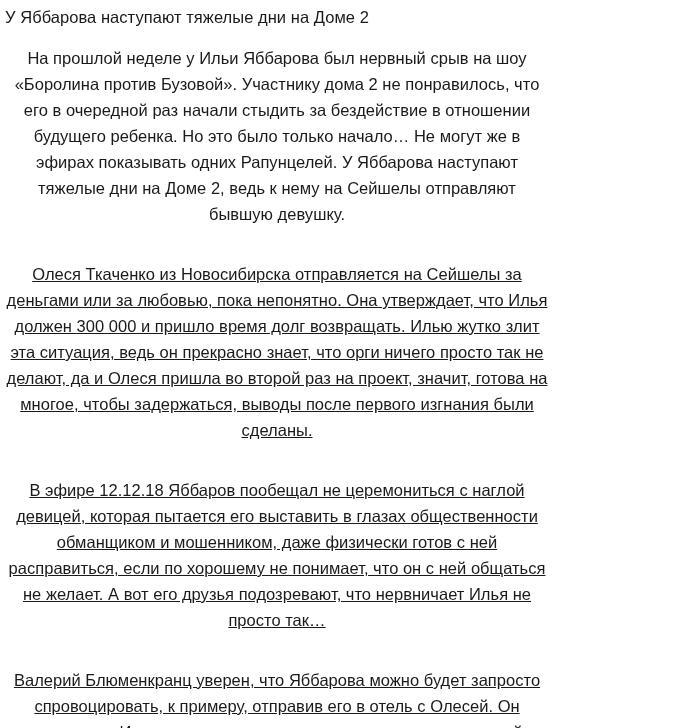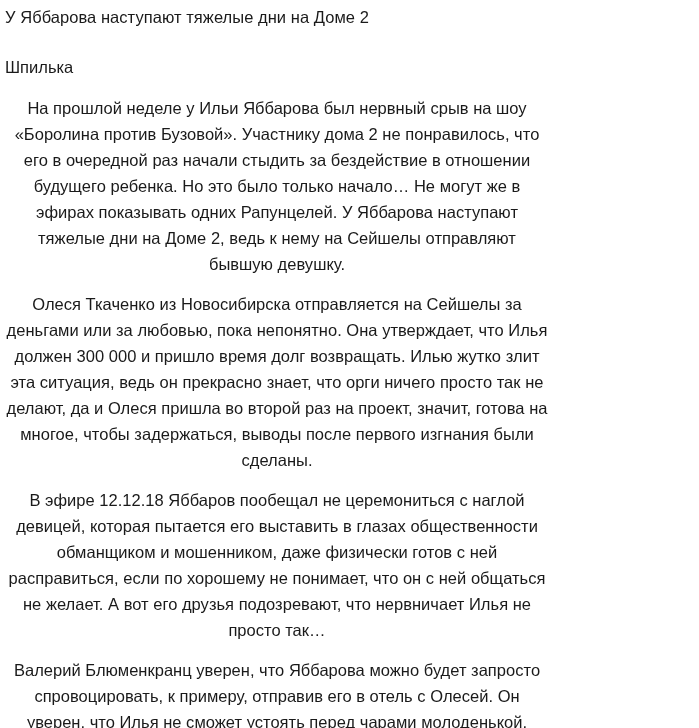--- a/index.html
+++ b/index.html
@@ -42,34 +42,34 @@
     font-size: 16.5px;
     line-height: 26px;
     color: #1a1a1a;
     font-weight: 400;
     margin: 0;
     padding: 0;
     text-align: center;
     letter-spacing: 0.02px;
   }
   .para + .para {
-    margin-top: 14px;
+    margin-top: 34px;
+    text-decoration: underline;
   }
   #body-copy {
     margin-top: 15px;
   }
 </style>
 </head>
 <body>
 
 <div id="article">
 
   <h1 class="headline">У Яббарова наступают тяжелые дни на Доме 2</h1>
 
-  <div class="byline">Шпилька</div>
 
   <div id="body-copy">
     <p class="para">На прошлой неделе у Ильи Яббарова был нервный срыв на шоу «Боролина против Бузовой». Участнику дома 2 не понравилось, что его в очередной раз начали стыдить за бездействие в отношении будущего ребенка. Но это было только начало… Не могут же в эфирах показывать одних Рапунцелей. У Яббарова наступают тяжелые дни на Доме 2, ведь к нему на Сейшелы отправляют бывшую девушку.</p>
     <p class="para">Олеся Ткаченко из Новосибирска отправляется на Сейшелы за деньгами или за любовью, пока непонятно. Она утверждает, что Илья должен 300 000 и пришло время долг возвращать. Илью жутко злит эта ситуация, ведь он прекрасно знает, что орги ничего просто так не делают, да и Олеся пришла во второй раз на проект, значит, готова на многое, чтобы задержаться, выводы после первого изгнания были сделаны.</p>
     <p class="para">В эфире 12.12.18 Яббаров пообещал не церемониться с наглой девицей, которая пытается его выставить в глазах общественности обманщиком и мошенником, даже физически готов с ней расправиться, если по хорошему не понимает, что он с ней общаться не желает. А вот его друзья подозревают, что нервничает Илья не просто так…</p>
     <p class="para">Валерий Блюменкранц уверен, что Яббарова можно будет запросто спровоцировать, к примеру, отправив его в отель с Олесей. Он уверен, что Илья не сможет устоять перед чарами молоденькой, симпатичной девушки, и его нервозность связана в первую очередь именно с этим. А вы как считаете, пройдет Яббаров проверку отелем без камер?</p>
   </div>
 
 </div>
 

